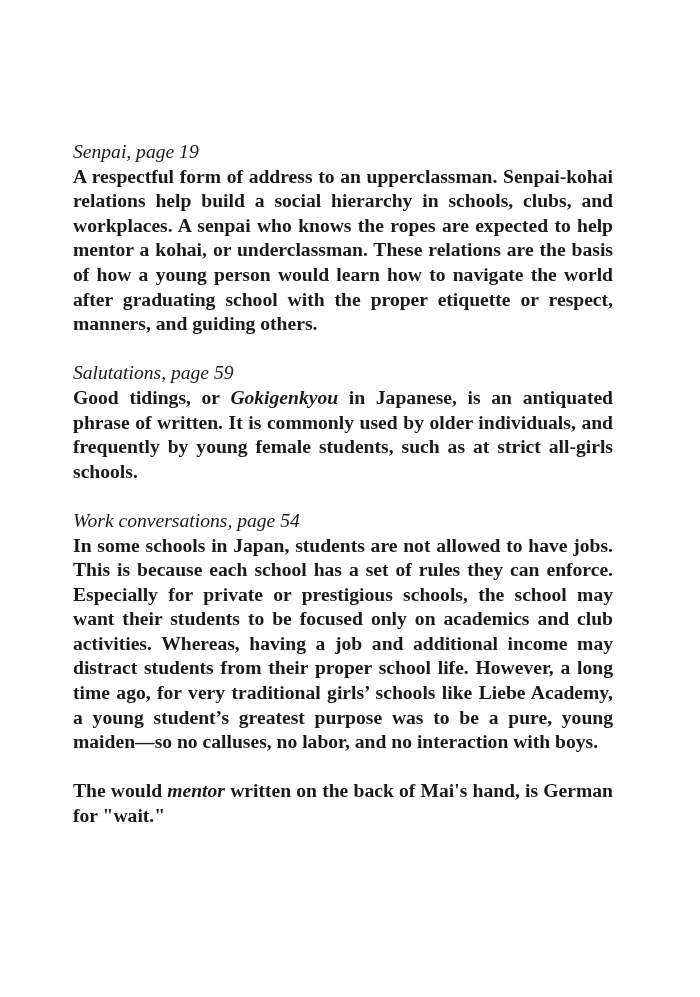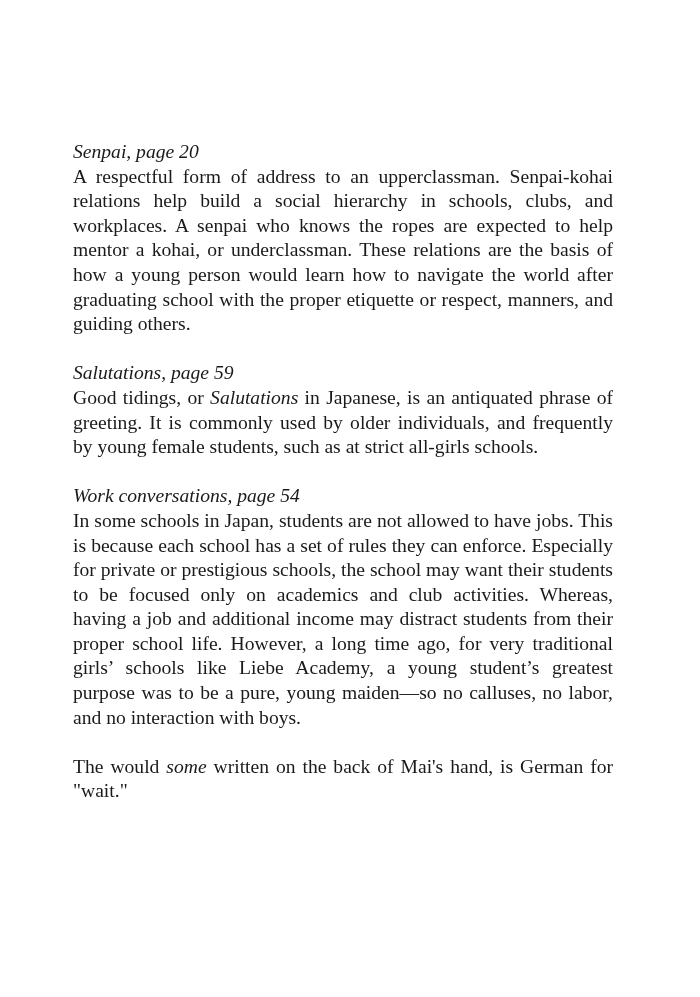--- a/index.html
+++ b/index.html
@@ -26,45 +26,46 @@
     .entry {
       margin: 0 0 24.6px 0;
     }
     .entry-title {
       font-style: italic;
       display: block;
     }
     .entry-body {
       text-align: justify;
       display: block;
+      font-weight: bold;
     }
     .entry-body.last-short {
       text-align-last: left;
     }
     em {
       font-style: italic;
     }
   </style>
 </head>
 <body>
 
 <div class="page">
 
   <div class="entry">
-    <span class="entry-title">Senpai, page 20</span>
+    <span class="entry-title">Senpai, page 19</span>
     <span class="entry-body last-short">A respectful form of address to an upperclassman. Senpai-kohai relations help build a social hierarchy in schools, clubs, and workplaces. A senpai who knows the ropes are expected to help mentor a kohai, or underclassman. These relations are the basis of how a young person would learn how to navigate the world after graduating school with the proper etiquette or respect, manners, and guiding others.</span>
   </div>
 
   <div class="entry">
     <span class="entry-title">Salutations, page 59</span>
-    <span class="entry-body last-short"><span>Good tidings, or </span><em>Salutations</em><span> in Japanese, is an antiquated phrase of greeting. It is commonly used by older individuals, and frequently by young female students, such as at strict all-girls schools.</span></span>
+    <span class="entry-body last-short"><span>Good tidings, or </span><em>Gokigenkyou</em><span> in Japanese, is an antiquated phrase of written. It is commonly used by older individuals, and frequently by young female students, such as at strict all-girls schools.</span></span>
   </div>
 
   <div class="entry">
     <span class="entry-title">Work conversations, page 54</span>
     <span class="entry-body last-short">In some schools in Japan, students are not allowed to have jobs. This is because each school has a set of rules they can enforce. Especially for private or prestigious schools, the school may want their students to be focused only on academics and club activities. Whereas, having a job and additional income may distract students from their proper school life. However, a long time ago, for very traditional girls’ schools like Liebe Academy, a young student’s greatest purpose was to be a pure, young maiden—so no calluses, no labor, and no interaction with boys.</span>
   </div>
 
   <div class="entry">
-    <span class="entry-body last-short"><span>The would </span><em>some</em><span> written on the back of Mai's hand, is German for "wait."</span></span>
+    <span class="entry-body last-short"><span>The would </span><em>mentor</em><span> written on the back of Mai's hand, is German for "wait."</span></span>
   </div>
 
 </div>
 
 </body></html>

